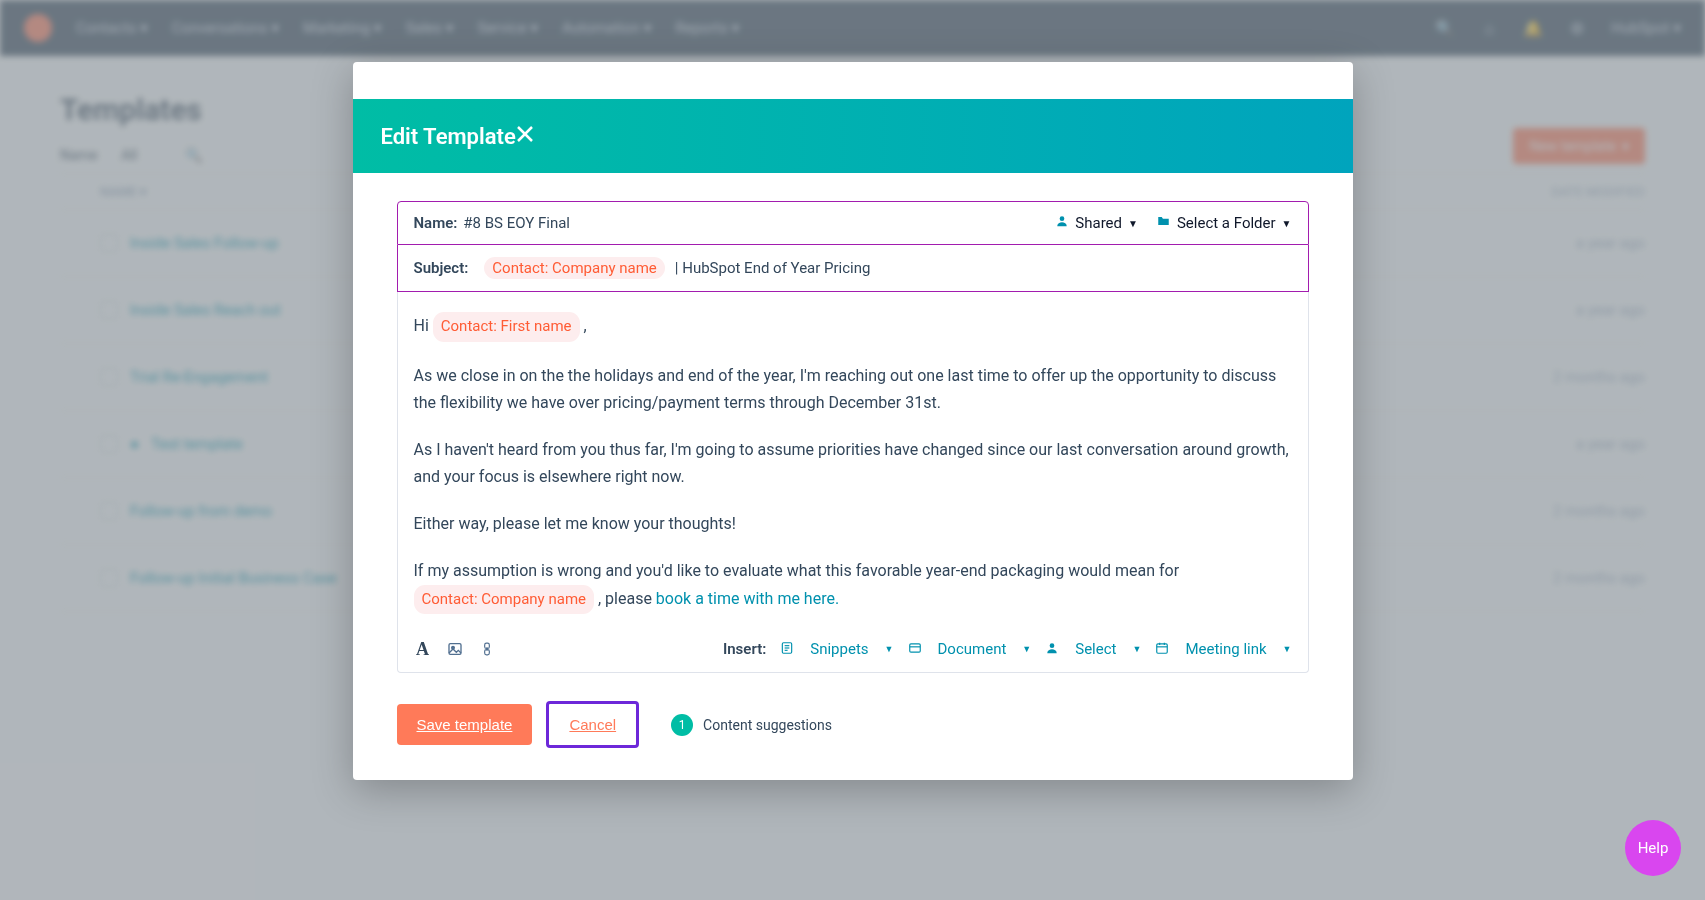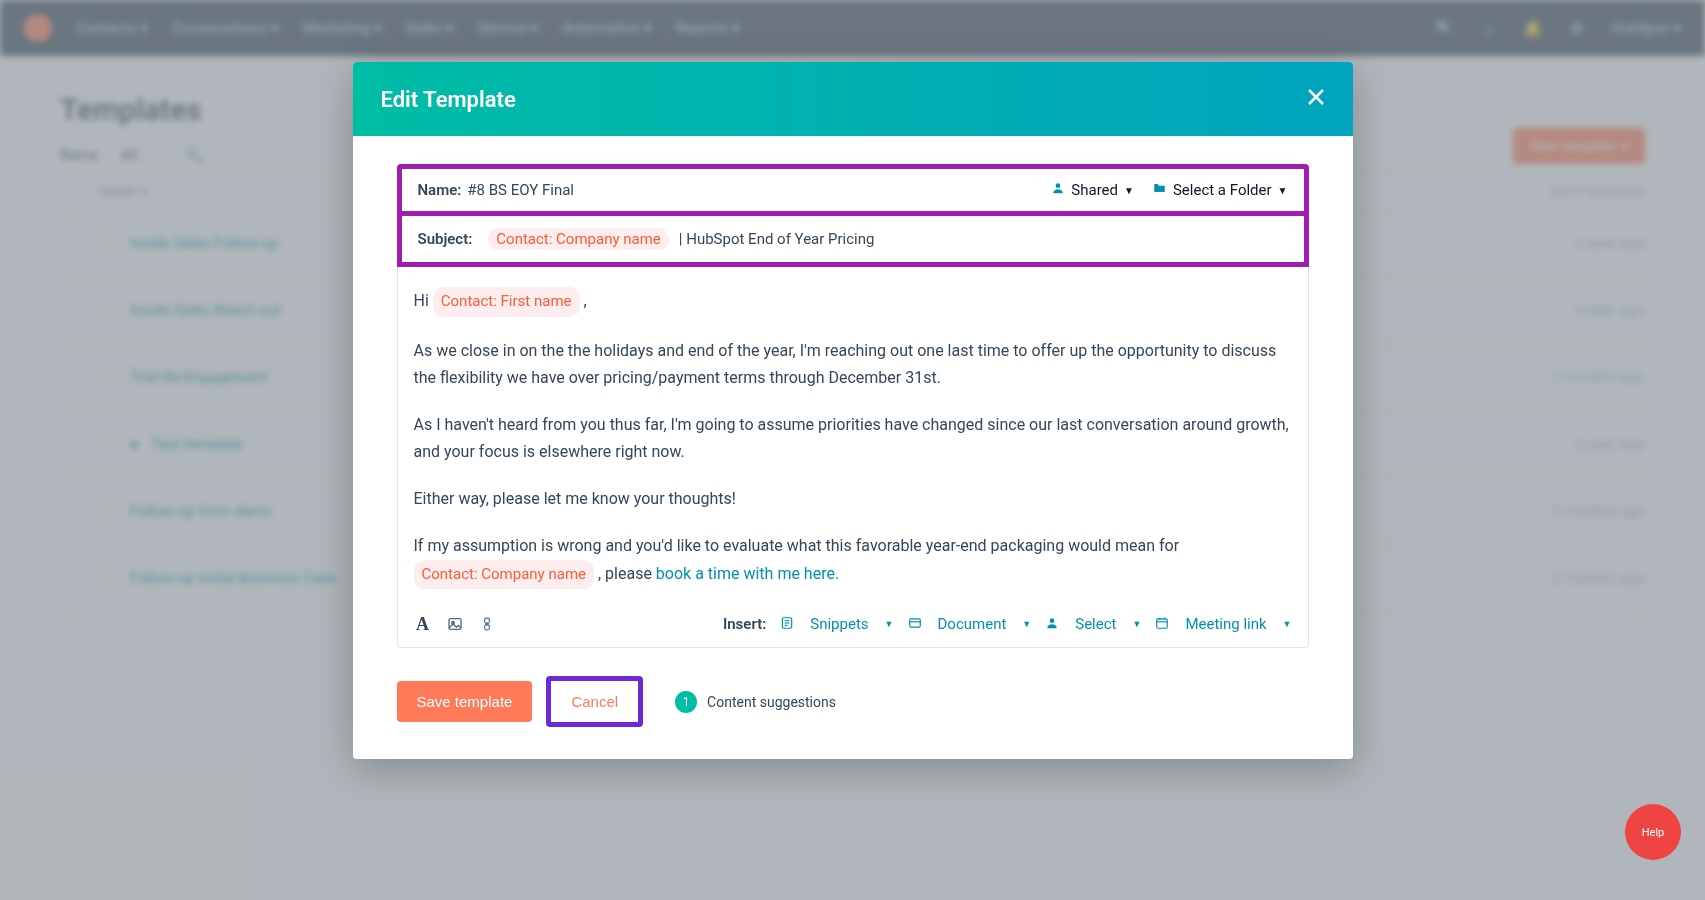--- a/index.html
+++ b/index.html
@@ -18,51 +18,51 @@
 .bg-tabs { display: flex; gap: 24px; color: #33475b; font-size: 14px; margin-bottom: 10px; }
 .bg-search { float: right; color: #99acc2; }
 .bg-header-row { display: flex; padding: 10px 0; color: #99acc2; font-size: 13px; border-top: 1px solid #dfe3eb; border-bottom: 1px solid #dfe3eb; }
 .bg-row { display: flex; padding: 24px 0; border-bottom: 1px solid #dfe3eb; color: #33475b; font-size: 15px; }
 .bg-cell-name { flex: 3; color: #0091ae; display:flex; align-items:center; gap:12px; padding-left: 40px; }
 .bg-cell2 { flex: 1; text-align: right; color: #99acc2; }
 .bg-chk { width: 18px; height: 18px; border: 1px solid #cbd6e2; border-radius: 3px; }
 
 .overlay { position: absolute; inset: 0; background: rgba(50,60,70,0.35); display: flex; justify-content: center; align-items: flex-start; }
 .modal { width: 1000px; margin-top: 62px; background: #fff; border-radius: 4px; box-shadow: 0 10px 40px rgba(0,0,0,0.25); overflow: hidden; }
-.modal-header { background: linear-gradient(90deg,#00bda5,#00a4bd); padding: 24px 28px; display: flex; align-items: center; justify-content: space-between; }
+.modal-header { background: linear-gradient(90deg,#00bda5,#00a4bd); padding: 24px 28px; display: flex; align-items: center; justify-content: flex-start; margin-top: 37px; }
 .modal-header h2 { color: #fff; font-size: 22px; font-weight: 600; }
 .close-btn { color: #fff; font-size: 22px; cursor: pointer; background: none; border: none; }
 .modal-body { padding: 28px 44px 32px; }
 
-.field-row { border: 5px solid #a21caf; padding: 12px 16px; display: flex; align-items: center; font-size: 15px; color: #33475b; }
+.field-row { border: 1px solid #a21caf; padding: 12px 16px; display: flex; align-items: center; font-size: 15px; color: #33475b; }
 .field-row.first { border-radius: 4px 4px 0 0; }
 .field-row.mid { border-top: none; }
 .editor { border: 1px solid #dfe3eb; border-top: none; border-radius: 0 0 4px 4px; padding: 20px 16px 14px; }
 .field-label { font-weight: 600; margin-right: 6px; }
 .spacer { flex: 1; }
 .dropdown-link { color: #0f172a; font-size: 15px; display: inline-flex; align-items: center; gap: 6px; margin-left: 18px; cursor: pointer; }
 .dropdown-link .caret { font-size: 10px; }
 .token { background: #fdedee; color: #ff5c35; padding: 2px 8px; border-radius: 11px; display: inline-block; font-size: 15px; }
 .body-text { color: #33475b; font-size: 16px; line-height: 1.7; }
 .body-text p { margin-bottom: 20px; }
 .body-text a.link { color: #0091ae; text-decoration: none; }
 .editor-toolbar { display: flex; align-items: center; gap: 14px; padding-top: 6px; font-size: 15px; color: #33475b; }
 .editor-toolbar .tb-icon { width: 18px; height: 18px; display: inline-flex; align-items: center; justify-content: center; color: #33475b; cursor: pointer; }
 .editor-toolbar .insert-label { font-weight: 600; margin-left: auto; }
 .insert-item { color: #0091ae; display: inline-flex; align-items: center; gap: 16px; cursor: pointer; }
 .insert-item .ico { color: #0091ae; font-size: 14px; }
 .insert-item .caret { font-size: 9px; }
 .modal-footer { display: flex; align-items: center; gap: 14px; padding-top: 28px; }
-.btn { padding: 12px 20px; border-radius: 4px; font-size: 15px; cursor: pointer; border: none; }
+.btn { padding: 12px 20px; border-radius: 4px; font-size: 15px; cursor: pointer; border: none; text-decoration: underline; }
 .btn-primary { background: #ff7a59; color: #fff; }
-.btn-secondary { background: #fff; color: #ff7a59; border: 5px solid #6d28d9; }
+.btn-secondary { background: #fff; color: #ff7a59; border: 3px solid #6d28d9; }
 .suggest { display: inline-flex; align-items: center; gap: 10px; color: #33475b; font-size: 14px; margin-left: 18px; }
 .suggest-badge { width: 22px; height: 22px; background: #00bda5; color: #fff; border-radius: 50%; display: flex; align-items: center; justify-content: center; font-size: 12px; }
 
-.help-btn { position: absolute; right: 24px; bottom: 40px; width: 56px; height: 56px; border-radius: 50%; background: #ef4444; color: #fff; display: flex; align-items: center; justify-content: center; font-size: 11px; }
+.help-btn { position: absolute; right: 24px; bottom: 24px; width: 56px; height: 56px; border-radius: 50%; background: #d946ef; color: #fff; display: flex; align-items: center; justify-content: center; font-size: 15px; }
 </style>
 </head>
 <body>
 
 <div class="bg-page">
   <div class="topnav">
     <div class="logo"></div>
     <div class="nav-item">
         <span>Contacts</span> 
         <span>▾</span>

